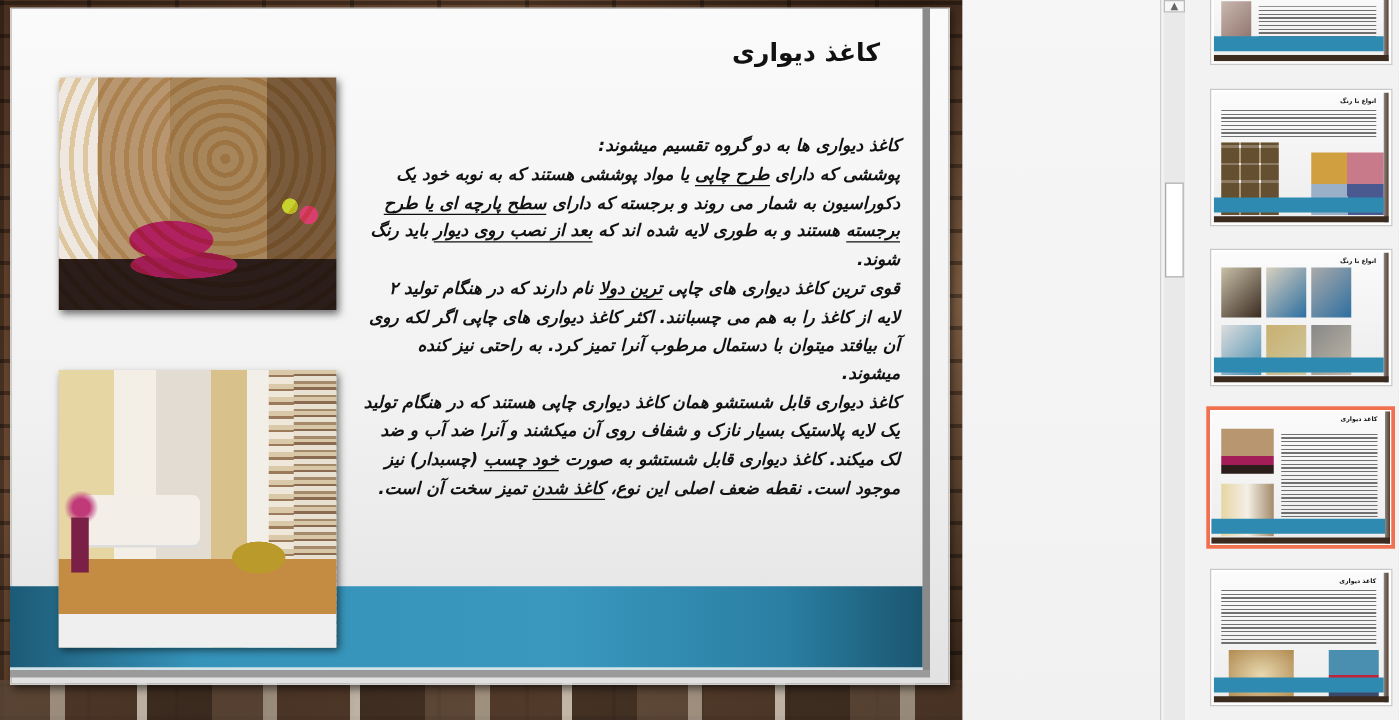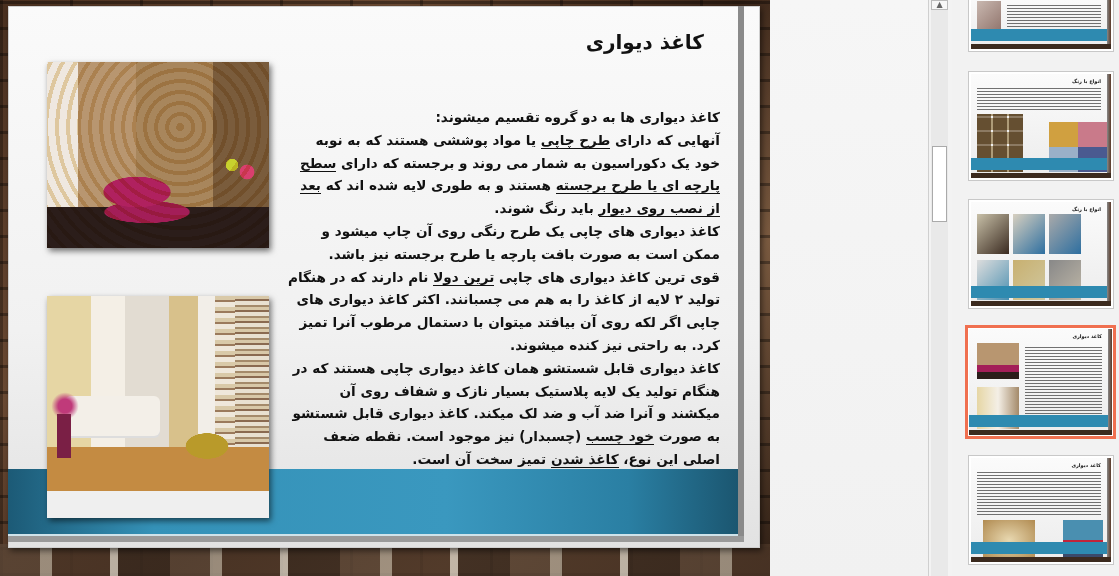--- a/index.html
+++ b/index.html
@@ -20,21 +20,21 @@
     border: 1px solid #cfcfcf; box-shadow: 2px 3px 6px rgba(0,0,0,.5); }
   .paper-edge { position: absolute; left: 738px; top: 6px; width: 6px; height: 530px; background: #8a8a8a; }
   .paper-bottom { position: absolute; left: 8px; top: 536px; width: 736px; height: 6px; background: #9a9a9a; }
   .teal-band { position: absolute; left: 8px; top: 469px; width: 730px; height: 65px;
     background: linear-gradient(90deg, #1c5a76 0%, #3592b8 20%, #3a98bf 60%, #2a7fa3 85%, #1b5670 100%); }
   .teal-line { position: absolute; left: 8px; top: 534px; width: 730px; height: 2px; background: #cfe3ea; }
 
   .title { position: absolute; right: 66px; top: 30px; font-size: 20px; font-weight: bold; color: #111; direction: rtl; }
   .body-text { position: absolute; left: 288px; top: 106px; width: 432px; direction: rtl; text-align: right;
     font-size: 13.6px; font-weight: bold; line-height: 22.8px; color: #111; }
-  .body-text p { margin: 0; }
+  .body-text p { margin: 0; font-style: italic; }
   .u { border-bottom: 1px solid #111; text-align: center; }
 
   .photo { position: absolute; box-shadow: 2px 3px 6px rgba(0,0,0,.55); overflow: hidden; }
   .photo1 { left: 47px; top: 62px; width: 222px; height: 186px;
     background:
       radial-gradient(ellipse 55px 25px at 90px 130px, #b0215f 60%, transparent 62%),
       radial-gradient(ellipse 70px 18px at 100px 150px, #a31e58 60%, transparent 62%),
       radial-gradient(circle 14px at 200px 110px, #d93f6e 50%, transparent 55%),
       radial-gradient(circle 10px at 185px 103px, #c8d22e 60%, transparent 65%),
       linear-gradient(180deg, transparent 78%, #2b1d1a 78%),
@@ -87,22 +87,21 @@
 
   <div class="photo photo1"></div>
   <div class="photo photo2">
     <div class="sofa"></div>
     <div class="flowers"></div>
     <div class="vase"></div>
   </div>
 
   <div class="body-text" id="body-text">
     <p>کاغذ دیواری ها به دو گروه تقسیم میشوند:</p>
-    <p><span>آنهایی که دارای </span><span class="u">طرح چاپی</span><span> یا مواد پوششی هستند که به نوبه خود یک دکوراسیون به شمار می روند و برجسته که دارای </span><span class="u">سطح پارچه ای یا طرح برجسته</span><span> هستند و به طوری لایه شده اند که </span><span class="u">بعد از نصب روی دیوار</span><span> باید رنگ شوند.</span></p>
-    <p><span>کاغذ دیواری های چاپی یک طرح رنگی روی آن چاپ میشود و ممکن است به صورت بافت پارچه یا طرح برجسته نیز باشد.</span></p>
+    <p><span>پوششی که دارای </span><span class="u">طرح چاپی</span><span> یا مواد پوششی هستند که به نوبه خود یک دکوراسیون به شمار می روند و برجسته که دارای </span><span class="u">سطح پارچه ای یا طرح برجسته</span><span> هستند و به طوری لایه شده اند که </span><span class="u">بعد از نصب روی دیوار</span><span> باید رنگ شوند.</span></p>
     <p><span>قوی ترین کاغذ دیواری های چاپی </span><span class="u">ترین دولا</span><span> نام دارند که در هنگام تولید ۲ لایه از کاغذ را به هم می چسبانند. اکثر کاغذ دیواری های چاپی اگر لکه روی آن بیافتد میتوان با دستمال مرطوب آنرا تمیز کرد.  به راحتی نیز کنده میشوند.</span></p>
     <p><span>کاغذ دیواری قابل شستشو همان کاغذ دیواری چاپی هستند که در هنگام تولید یک لایه پلاستیک بسیار نازک و شفاف روی آن میکشند و آنرا ضد آب و ضد لک میکند. کاغذ دیواری قابل شستشو به صورت </span><span class="u">خود چسب</span><span> (چسبدار) نیز موجود است. نقطه ضعف اصلی این نوع، </span><span class="u">کاغذ شدن</span><span> تمیز سخت آن است.</span></p>
   </div>
 </div>
 
 <div class="pane-gap"></div>
 <div class="pane-border"></div>
 
 <div class="scrollbar">
   <div class="scroll-up">▲</div>

